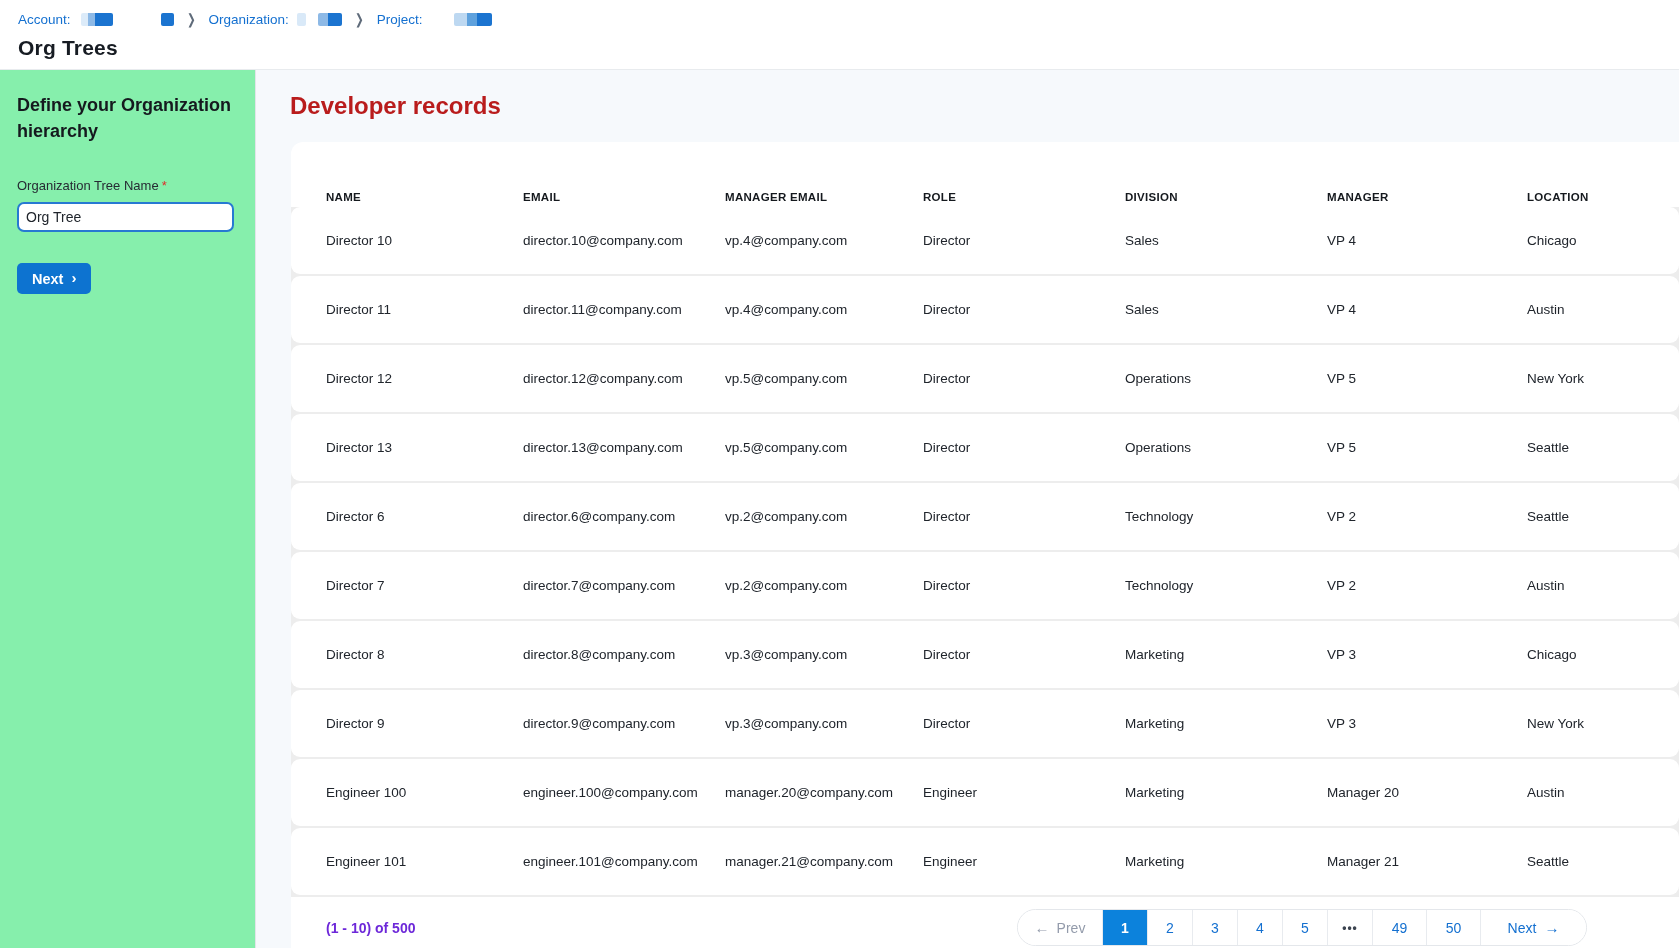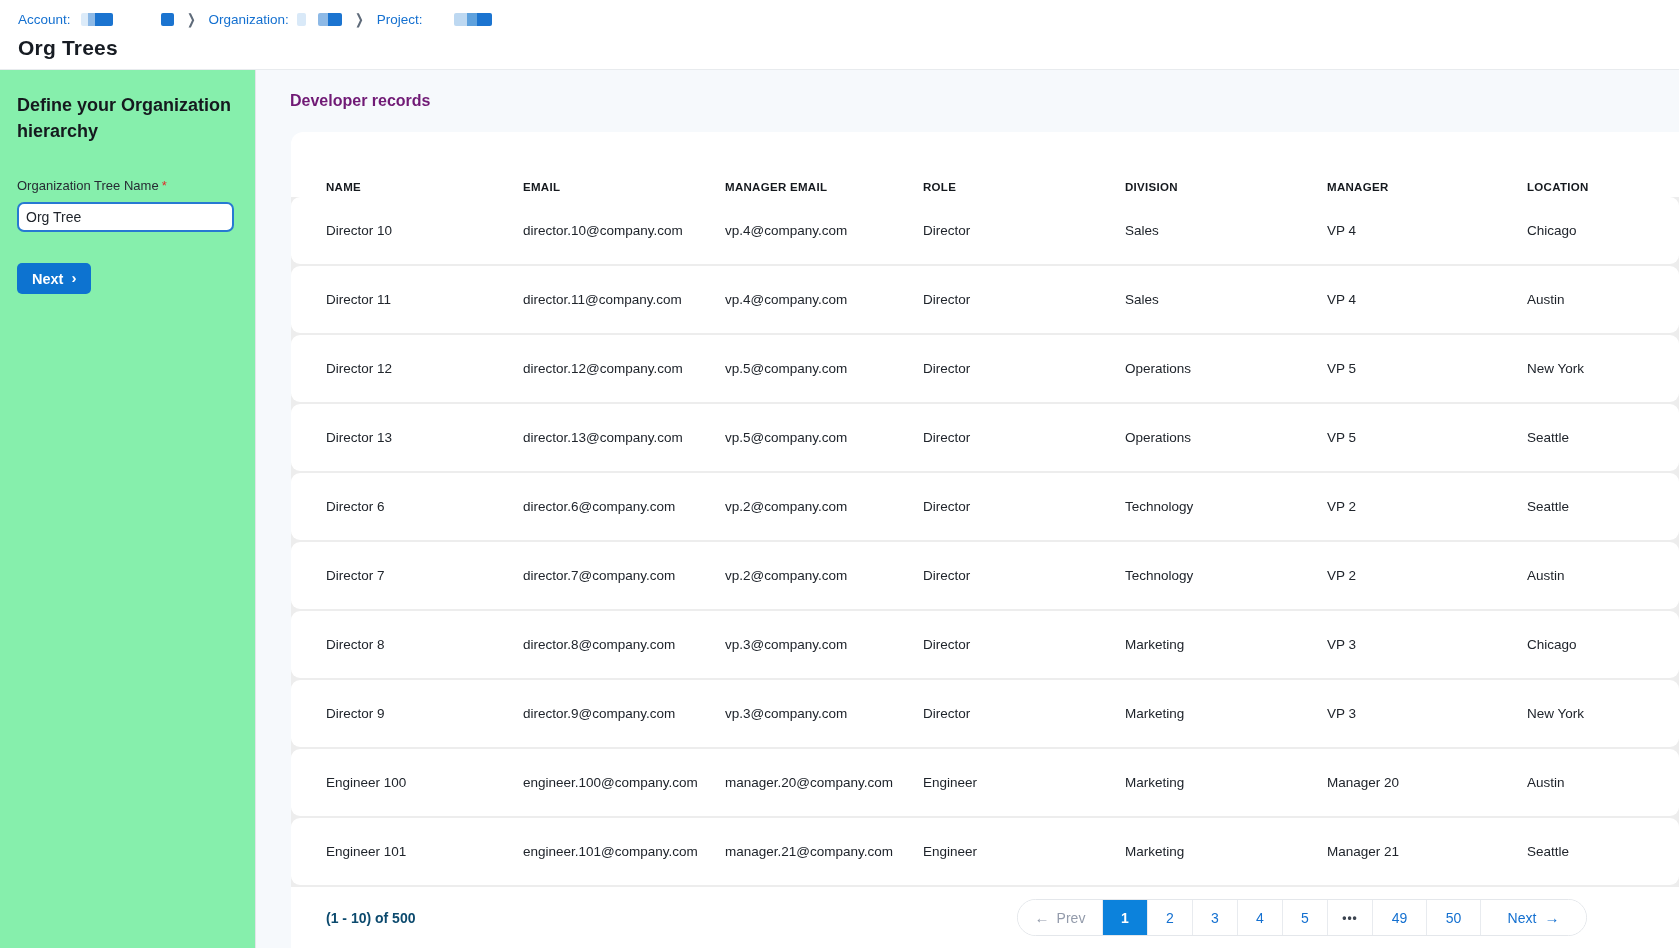--- a/index.html
+++ b/index.html
@@ -26,35 +26,35 @@
   .field-label { margin-top:34px; font-size:13px; color:#262b33; }
   .req { color:#e02b2b; margin-left:3px; }
   .tree-input { margin-top:9px; width:217px; height:30px; border:2px solid #2779d2; border-radius:7px;
                 padding:0 7px; font-size:14px; color:#20252c; outline:none; font-family:"Liberation Sans",sans-serif; }
   .next-btn { margin-top:31px; display:inline-flex; align-items:center; gap:8px; background:#0d73d0; color:#fff;
               border:none; border-radius:5px; height:31px; padding:0 15px; font-size:14.5px; font-weight:700; cursor:pointer;
               font-family:"Liberation Sans",sans-serif; }
   .next-btn .chev { font-size:15px; font-weight:700; transform:translateY(-1px); }
 
   .main { flex:1; background:#f6f9fc; padding:14px 0 0 0; }
-  .main-heading { font-size:16px; font-weight:700; color:#701a75; margin:8px 0 22px 34px; }
+  .main-heading { font-size:24px; font-weight:700; color:#b91c1c; margin:8px 0 22px 34px; }
 
   
   .card { margin-left:35px; background:#fff; border-radius:12px 0 0 0; height:816px; display:flex; flex-direction:column; overflow:hidden; }
   .tgrid { display:grid; grid-template-columns:197px 202px 198px 202px 202px 200px minmax(120px,1fr); align-items:center; }
   .thead { height:65px; padding:0 16px 0 35px; }
   .th { font-size:11.5px; font-weight:700; color:#15191e; letter-spacing:.3px;margin-top:44px; }
   .rows { background:#ededed; display:flex; flex-direction:column; gap:2px; }
   .trow { background:#fff; height:67px; padding:0 16px 0 35px; border-radius:9px; }
   .td { font-size:13.5px; color:#20252c; padding-right:10px; white-space:nowrap; overflow:hidden; }
 
   
   .pagerbar { flex:1; display:flex; align-items:center; justify-content:space-between;
               padding:0 16px 0 35px; border-top:2px solid #ededed; background:#fff; }
-  .range-text { font-size:14px; font-weight:600; color:#0c4a6e; }
+  .range-text { font-size:14px; font-weight:600; color:#6d28d9; }
   .pager { display:flex; align-items:stretch; height:37px; border:1px solid #e4e7eb; border-radius:19px;
            overflow:hidden; background:#fff; margin-right:76px; }
   .pcell { display:flex; align-items:center; justify-content:center; font-size:14px; color:#1470d0;
            border-left:1px solid #e8ebef; cursor:pointer; background:#fff; }
   .pcell:first-child { border-left:none; }
   .p-prev { width:84px; color:#939bab; gap:7px; }
   .p-num  { width:45px; }
   .p-num.wide { width:54px; }
   .p-num.active { background:#0c82dc; color:#fff; font-weight:600; }
   .p-dots { width:45px; color:#3c4450; font-weight:700; letter-spacing:1px; font-size:12px; }

